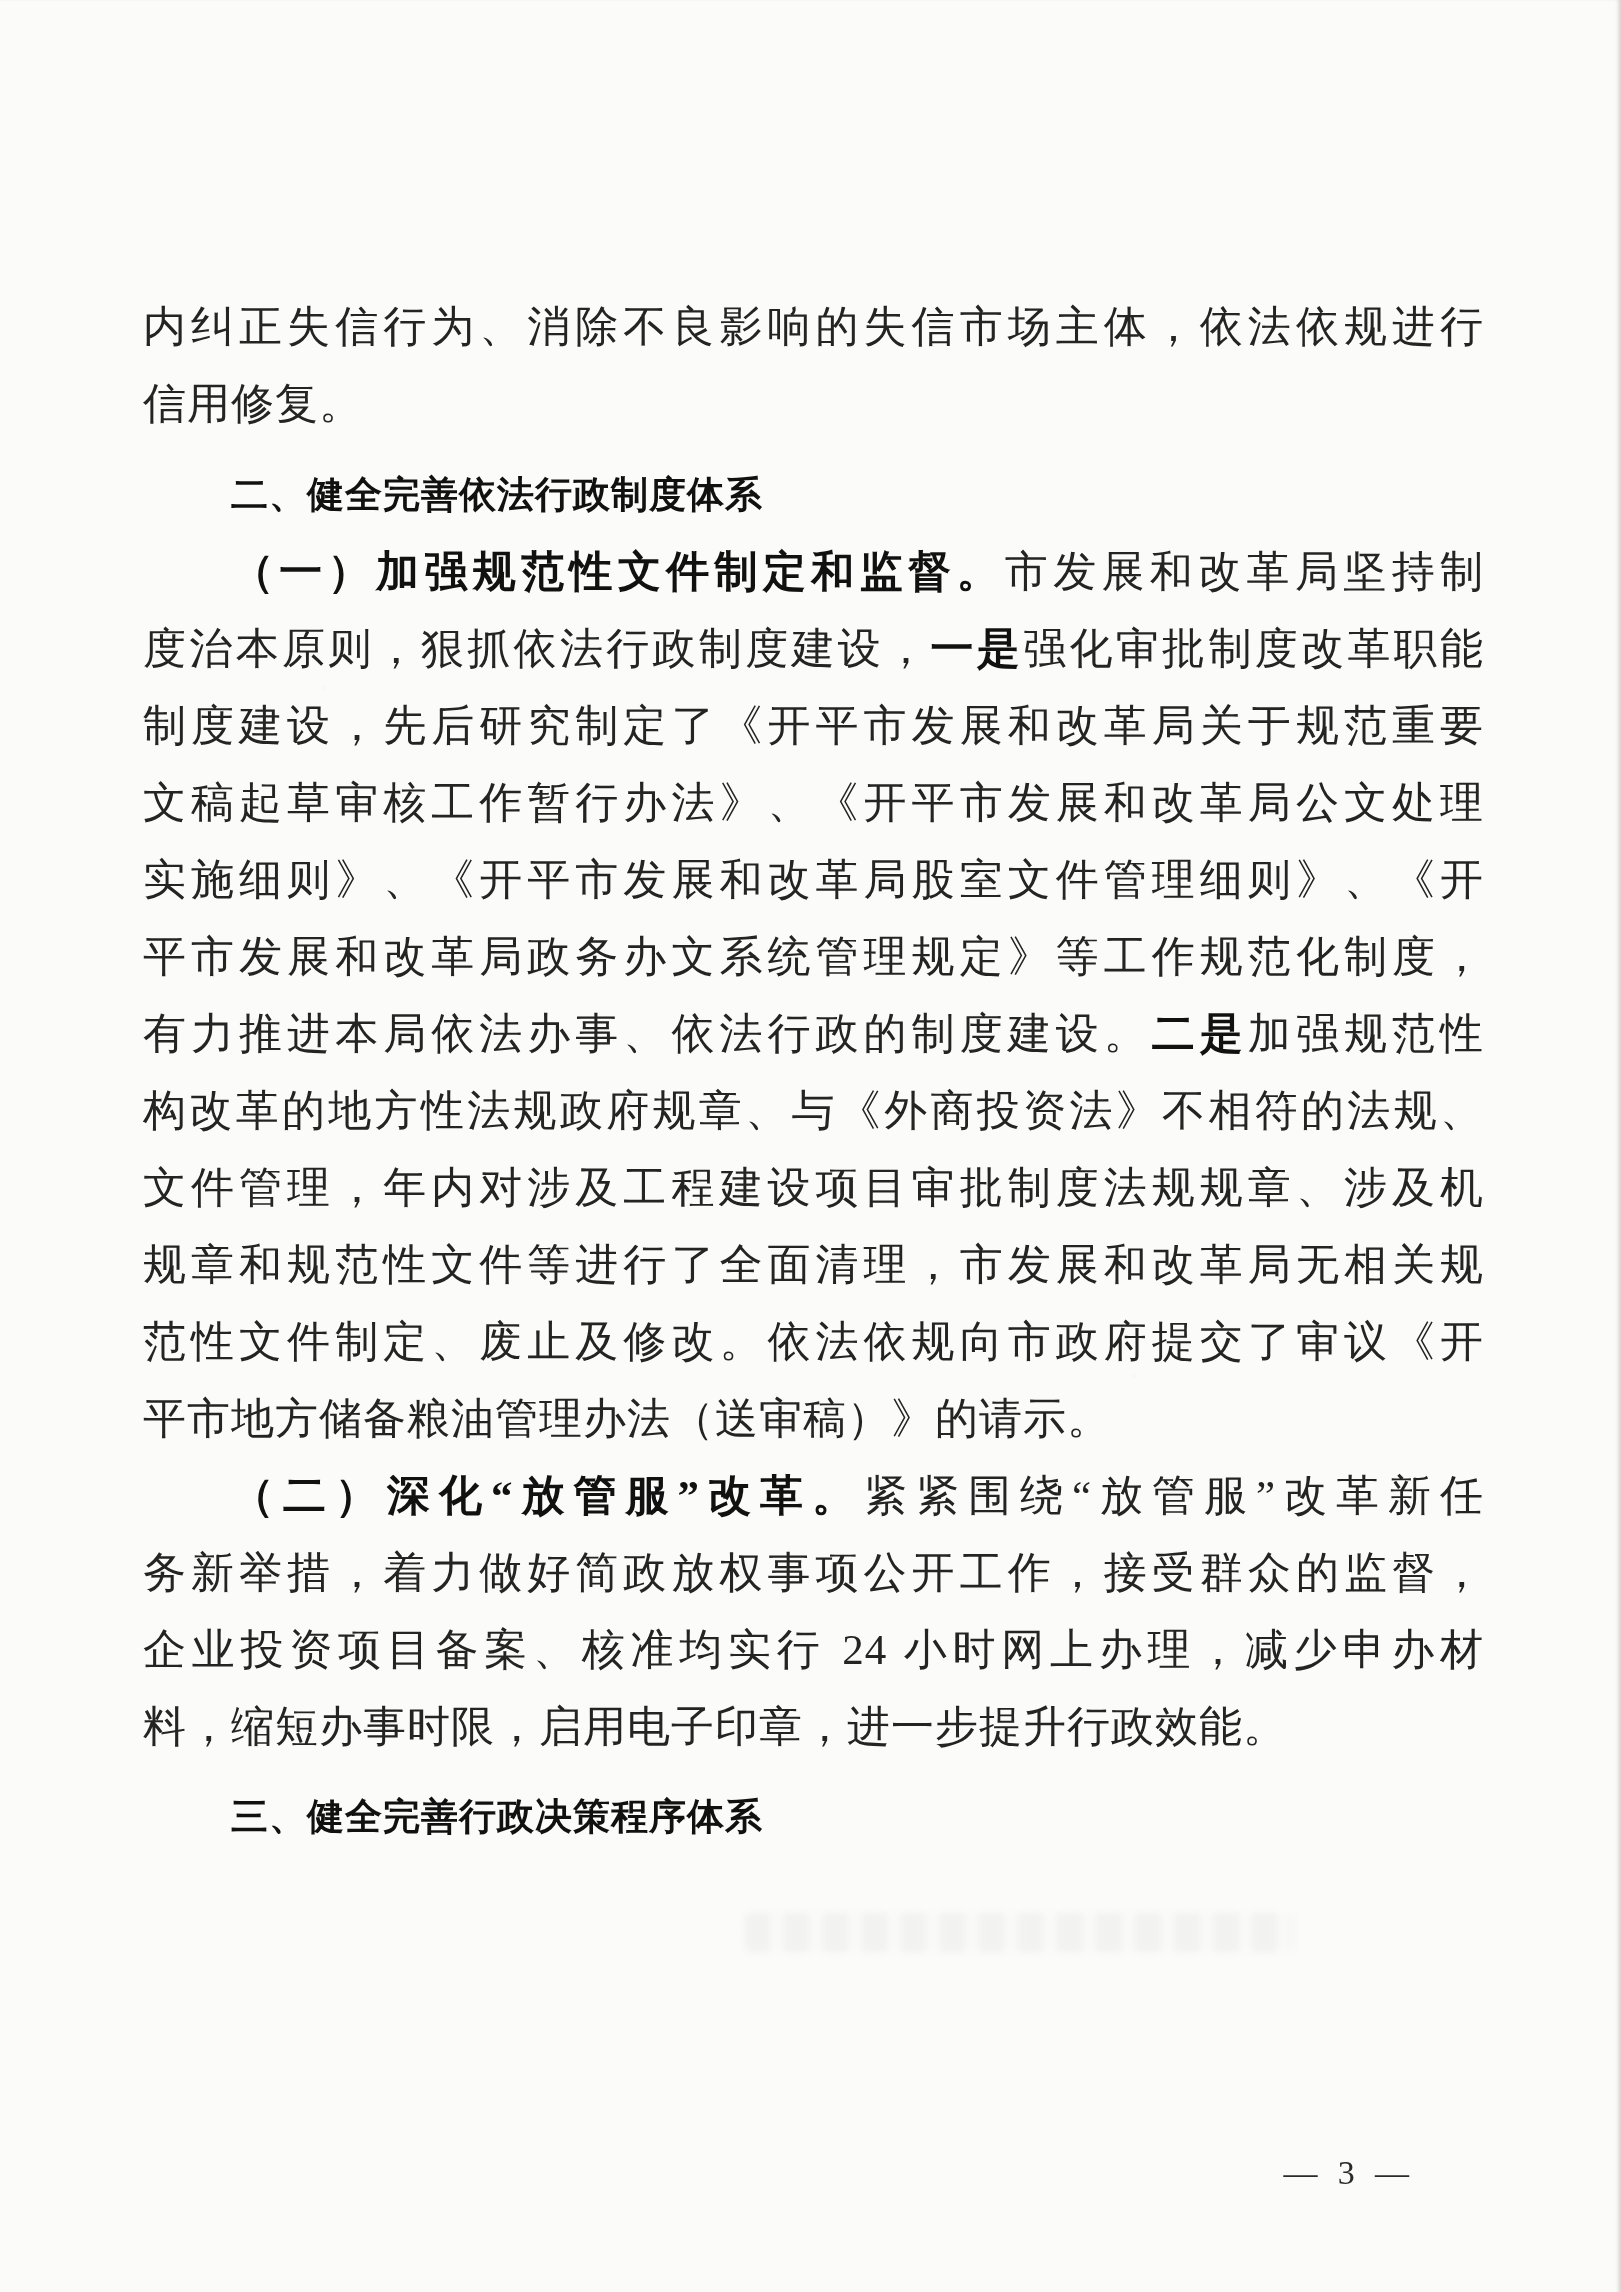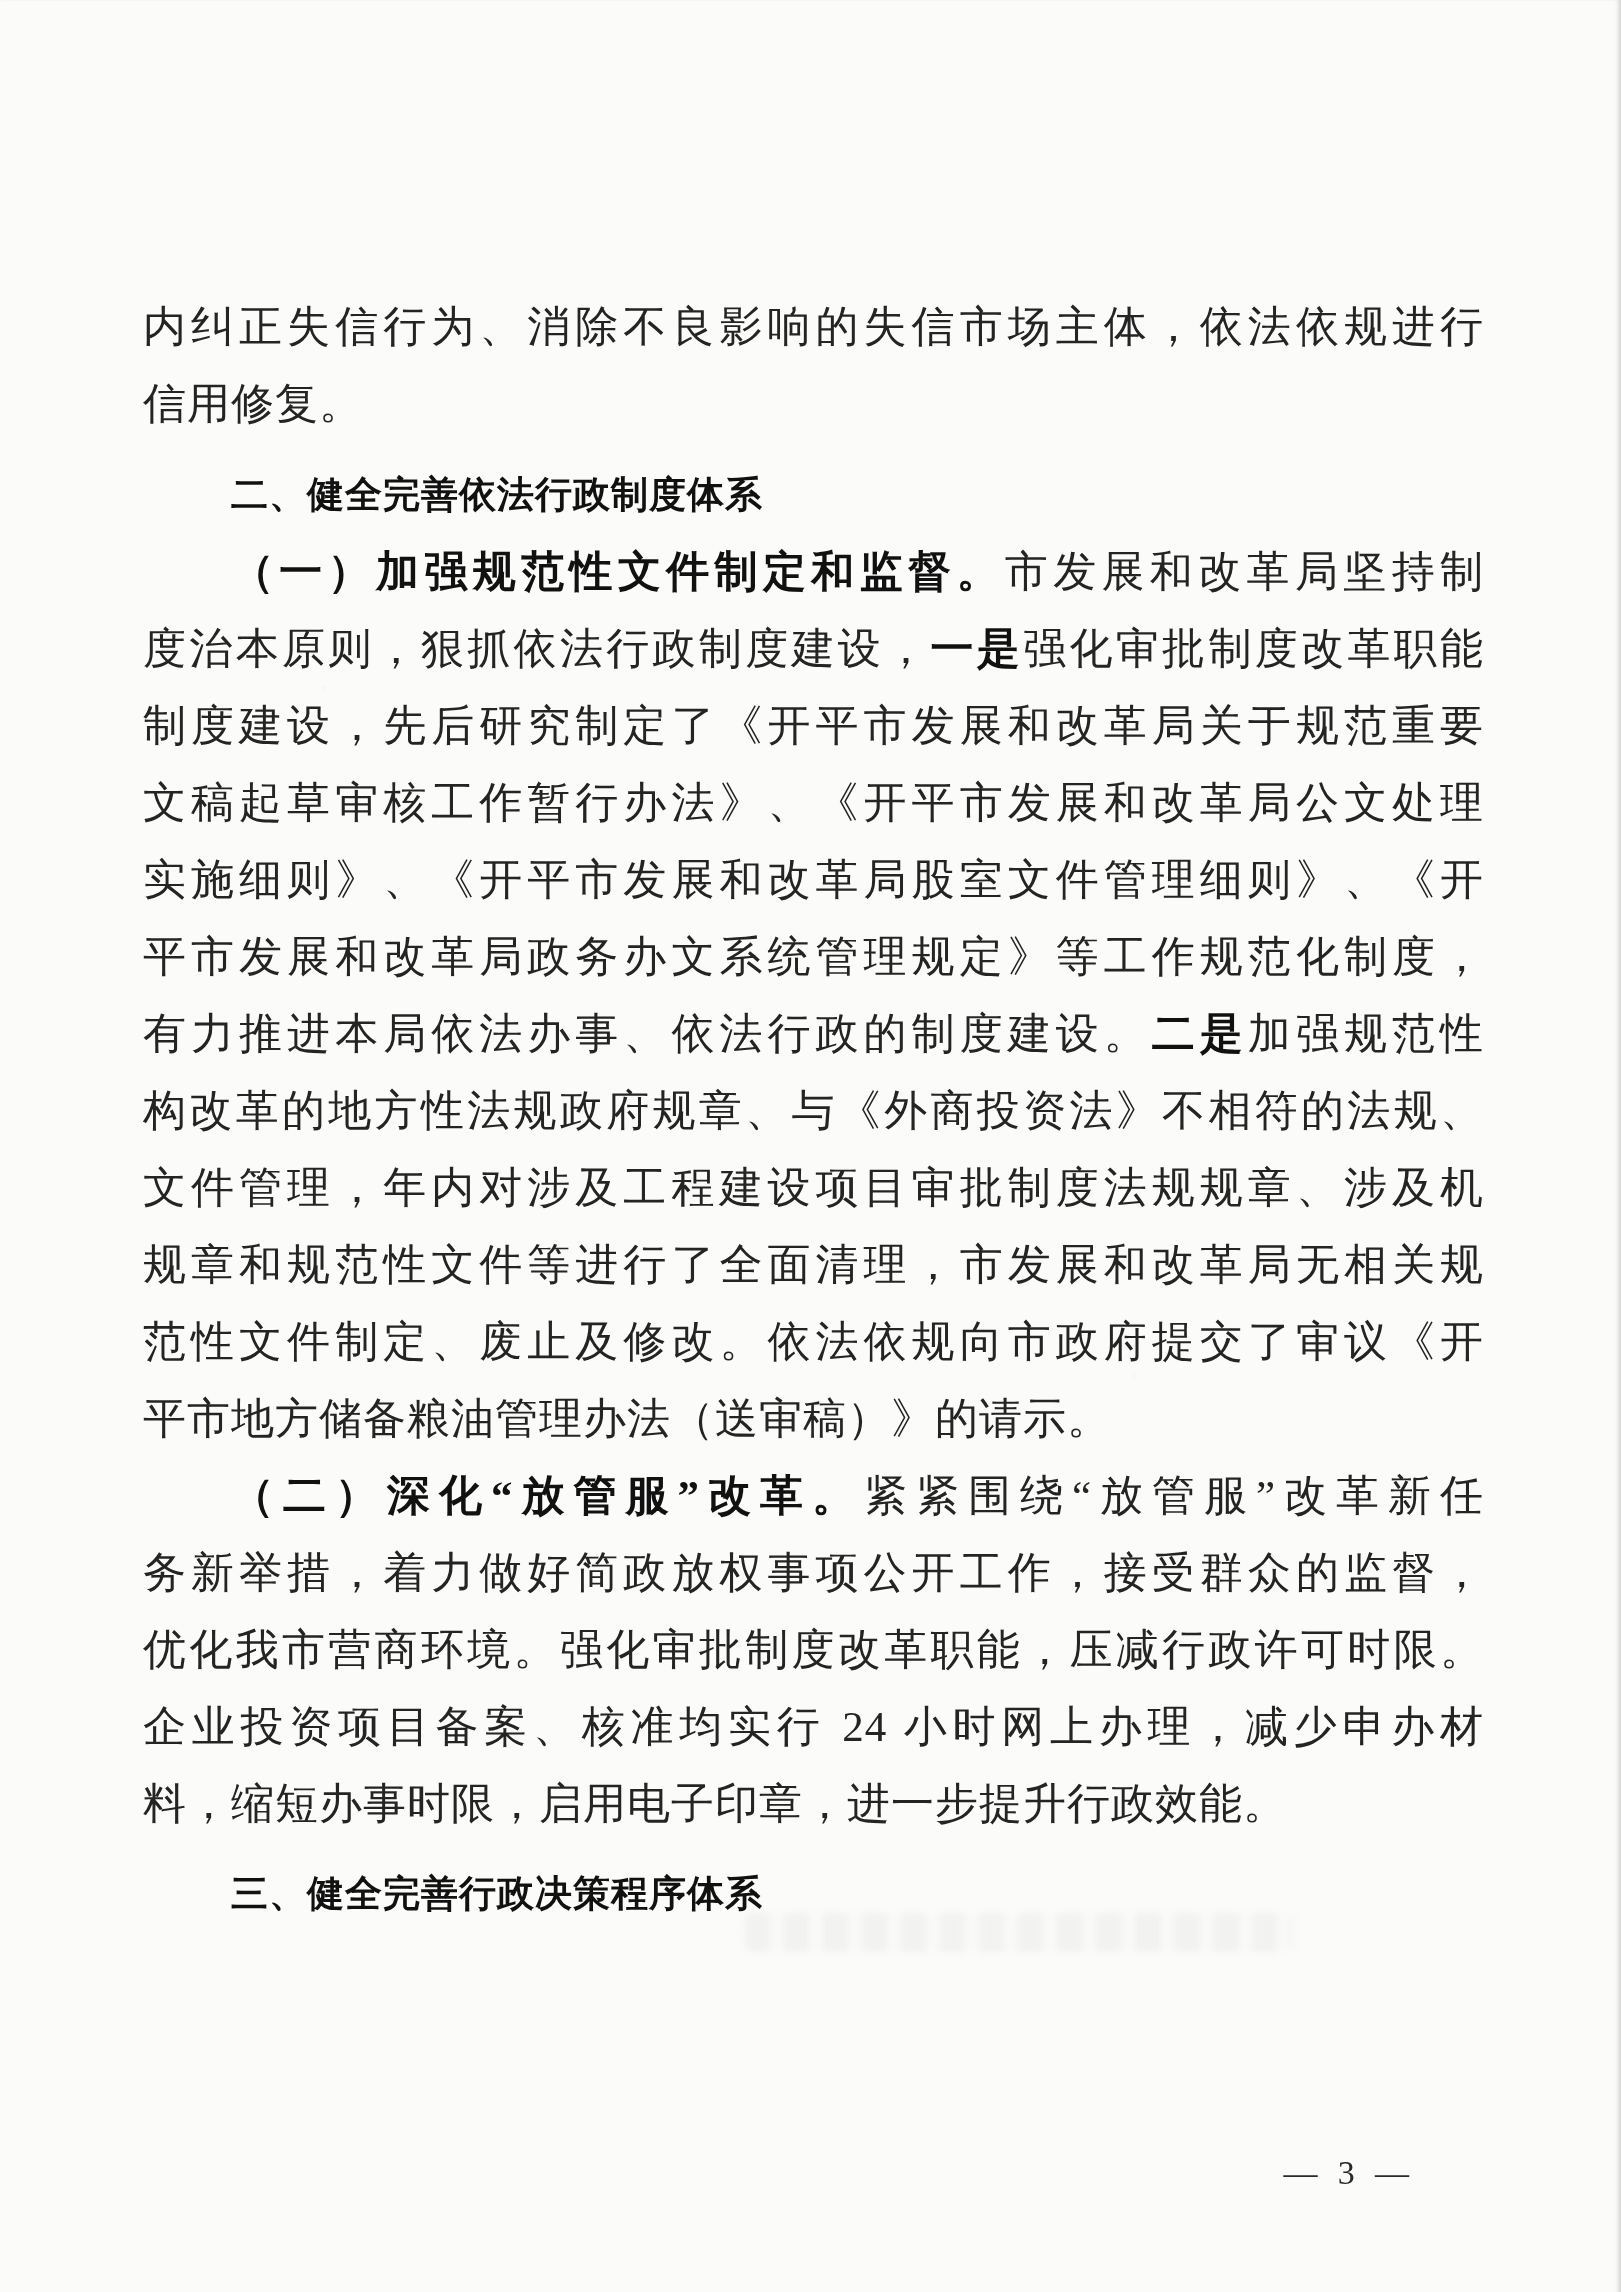--- a/index.html
+++ b/index.html
@@ -96,21 +96,20 @@
       <div class="line fill"><span>实施细则》、《开平市发展和改革局股室文件管理细则》、《开</span></div>
       <div class="line fill"><span>平市发展和改革局政务办文系统管理规定》等工作规范化制度，</span></div>
       <div class="line fill"><span>有力推进本局依法办事、依法行政的制度建设。</span><b>二是</b><span>加强规范性</span></div>
       <div class="line fill"><span>构改革的地方性法规政府规章、与《外商投资法》不相符的法规、</span></div>
       <div class="line fill"><span>文件管理，年内对涉及工程建设项目审批制度法规规章、涉及机</span></div>
       <div class="line fill"><span>规章和规范性文件等进行了全面清理，市发展和改革局无相关规</span></div>
       <div class="line fill"><span>范性文件制定、废止及修改。依法依规向市政府提交了审议《开</span></div>
       <div class="line"><span>平市地方储备粮油管理办法（送审稿）》的请示。</span></div>
       <div class="line fill indent"><b>（二）深化“放管服”改革。</b><span>紧紧围绕“放管服”改革新任</span></div>
       <div class="line fill"><span>务新举措，着力做好简政放权事项公开工作，接受群众的监督，</span></div>
-      <div class="line fill"><span>优化我市营商环境。强化审批制度改革职能，压减行政许可时限。</span></div>
       <div class="line fill"><span>企业投资项目备案、核准均实行 24 小时网上办理，减少申办材</span></div>
       <div class="line"><span>料，缩短办事时限，启用电子印章，进一步提升行政效能。</span></div>
       <div class="line indent heading"><b>三、健全完善行政决策程序体系</b></div>
     </div>
   <div class="ink-bleed"></div>
   <div class="page-number">— 3 —</div>
   <div class="scan-edge"></div>
 </div>
 
 

